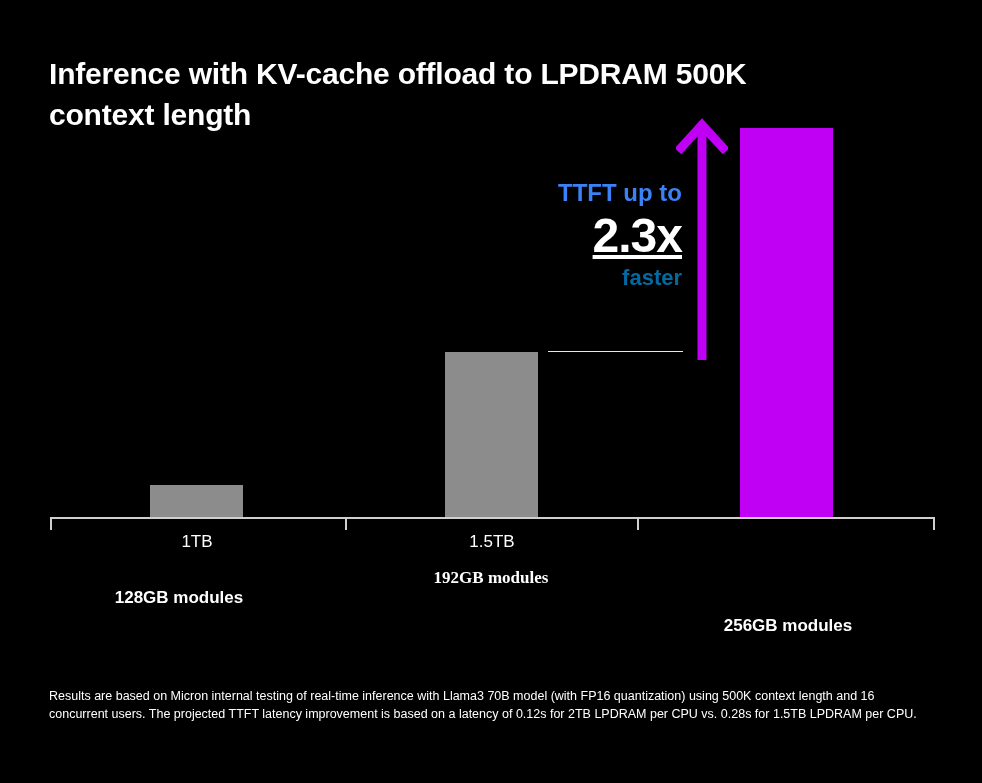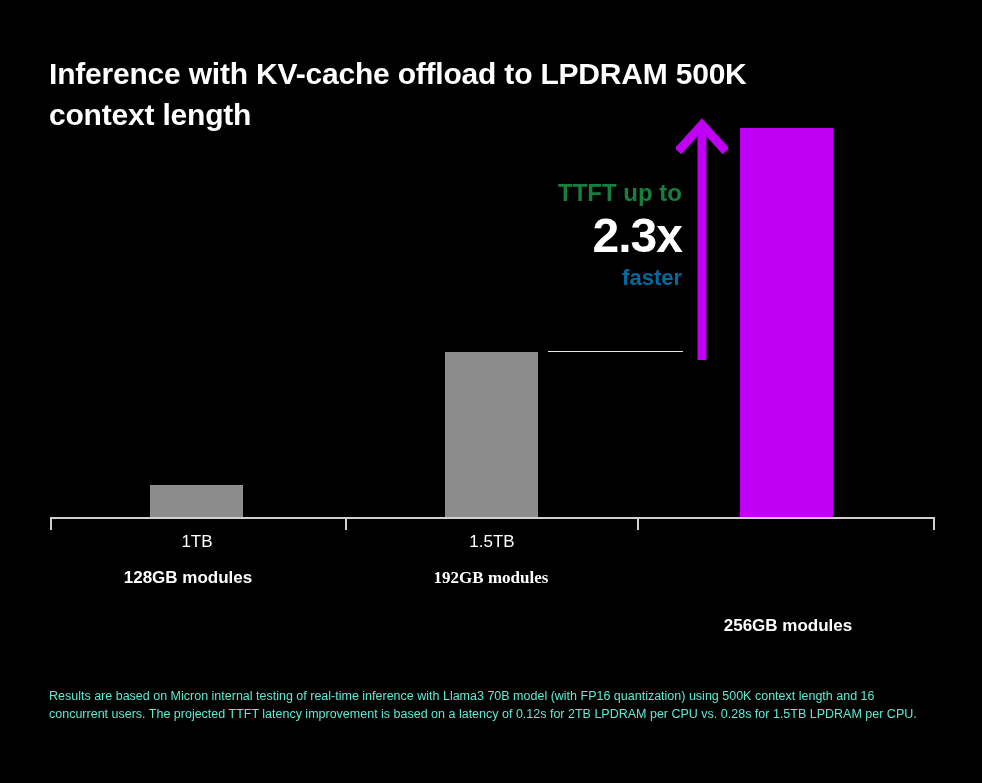--- a/index.html
+++ b/index.html
@@ -90,28 +90,29 @@
     position: absolute;
     left: 402px;
     top: 178px;
     width: 280px;
     text-align: right;
   }
   #callout-line1 {
     font-size: 24px;
     font-weight: bold;
     line-height: 30px;
-    color: #15803d;
+    color: #3b82f6;
   }
   #callout-value {
     font-size: 48px;
     font-weight: bold;
     line-height: 56px;
     color: #ffffff;
     letter-spacing: -1px;
+    text-decoration: underline;
   }
   #callout-line3 {
     font-size: 22px;
     font-weight: bold;
     line-height: 28px;
     color: #0369a1;
   }
 
   
   #reference-line {
@@ -131,21 +132,21 @@
   }
 
   
   #footnote {
     position: absolute;
     left: 49px;
     top: 688px;
     width: 884px;
     font-size: 12.5px;
     line-height: 17.5px;
-    color: #5eead4;
+    color: #ffffff;
   }
 </style>
 </head>
 <body>
 
 <div id="page">
 
   <div id="chart-title">Inference with KV-cache offload to LPDRAM 500K
 context length</div>
 
@@ -166,21 +167,21 @@
       </svg>
     </div>
 
     <div id="axis-line"></div>
     <div class="axis-tick" style="left:50px;"></div>
     <div class="axis-tick" style="left:345px;"></div>
     <div class="axis-tick" style="left:637px;"></div>
     <div class="axis-tick" style="left:933px;"></div>
 
     <div class="cat-label cat-name" style="left:97px; width:200px;">1TB</div>
-    <div class="cat-label cat-sub" style="left:88px; width:200px;">128GB modules</div>
+    <div class="cat-label cat-sub" style="left:79px; width:200px;margin-top:20px;">128GB modules</div>
 
     <div class="cat-label cat-name" style="left:392px; width:200px;">1.5TB</div>
     <div class="cat-label cat-sub" style="left:391px; width:200px;font-family:Liberation Serif, serif;">192GB modules</div>
 
     <div class="cat-label cat-sub" style="left:688px; width:200px;margin-top:48px;">256GB modules</div>
 
     <div id="callout">
       <div id="callout-line1">TTFT up to</div>
       <div id="callout-value">2.3x</div>
       <div id="callout-line3">faster</div>

